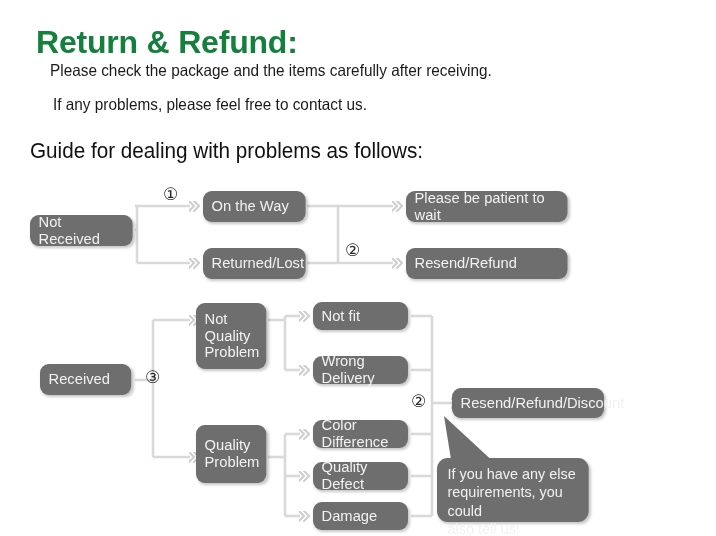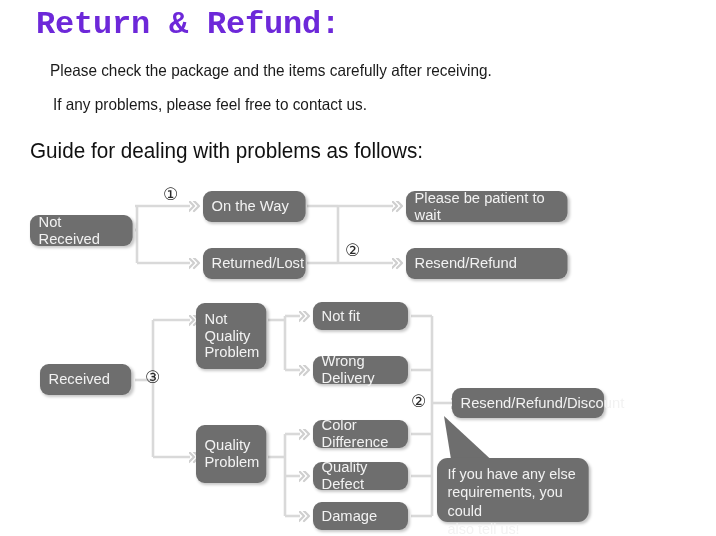--- a/index.html
+++ b/index.html
@@ -1,22 +1,22 @@
 <!DOCTYPE html>
 <html><head>
 <meta charset="utf-8">
 <style>
   html,body{margin:0;padding:0;background:#ffffff;}
   body{width:716px;height:536px;position:relative;overflow:hidden;
        font-family:"Liberation Sans","DejaVu Sans",sans-serif;}
 
   .title{
-    position:absolute;left:36px;top:6px;
-    font-family:Liberation Mono, monospace;
-    font-weight:bold;font-size:32px;color:#6d28d9;letter-spacing:-0.2px;
+    position:absolute;left:36px;top:24px;
+    font-family:Liberation Sans, sans-serif;
+    font-weight:bold;font-size:32px;color:#15803d;letter-spacing:-0.2px;
     white-space:nowrap;
   }
   .intro-line{
     position:absolute;color:#1a1a1a;font-size:16.5px;white-space:nowrap;
     font-family:"Liberation Sans","DejaVu Sans",sans-serif;
     transform:scaleX(0.93);transform-origin:left center;
   }
   .intro-1{left:50px;top:61px;}
   .intro-2{left:53px;top:95px;}
   .guide{

